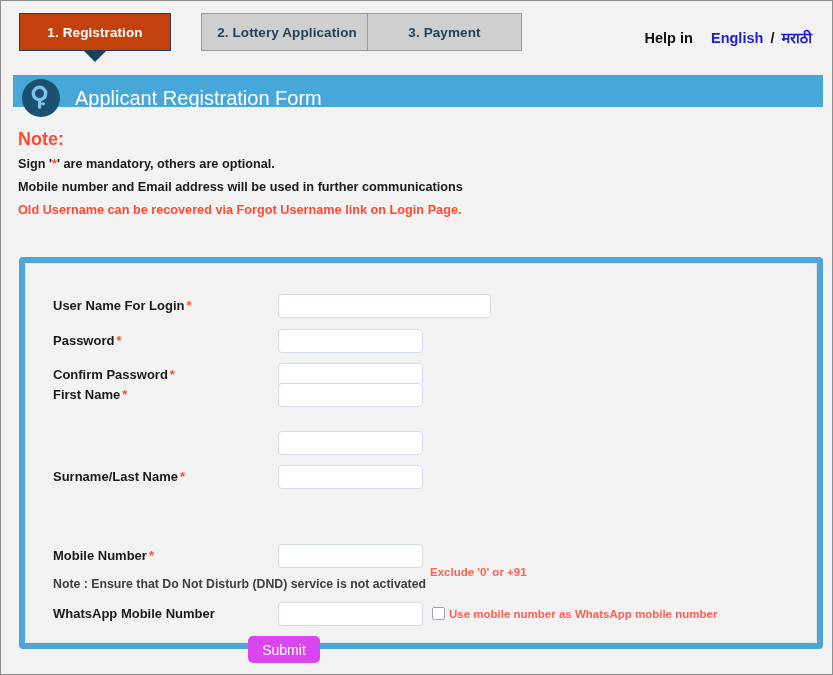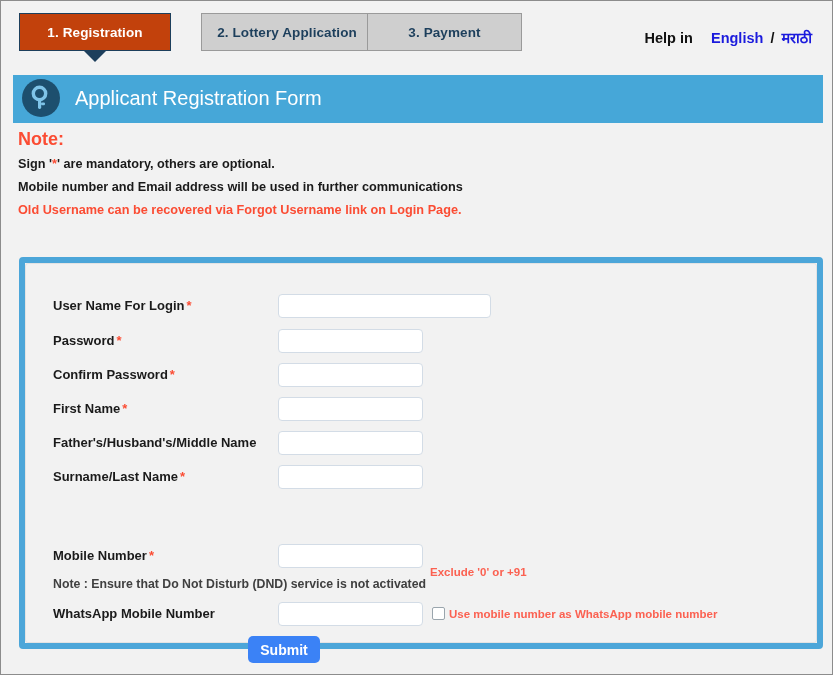--- a/index.html
+++ b/index.html
@@ -86,21 +86,21 @@
     cursor: pointer;
   }
   .help-sep { color: #111111; padding: 0 3px; }
 
   
   .titlebar {
     position: absolute;
     left: 3px;
     top: 68px;
     width: 810px;
-    height: 48px;
+    height: 32px;
     background: #46a7d8;
   }
   .title-icon {
     position: absolute;
     left: 9px;
     top: 4px;
     width: 38px;
     height: 38px;
     border-radius: 50%;
     background: #1d4f6e;
@@ -240,27 +240,27 @@
   .chk-label {
     position: absolute;
     font-size: 11.5px;
     font-weight: bold;
     color: #fb6151;
     white-space: nowrap;
     line-height: 14px;
   }
   .submit-btn {
     position: absolute;
-    background: #3b82f6;
+    background: #d946ef;
     color: #ffffff;
     border: none;
     border-radius: 5px;
     font-family: "Liberation Sans", sans-serif;
     font-size: 14px;
-    font-weight: bold;
+    font-weight: normal;
     cursor: pointer;
     padding: 0;
   }
 </style>
 </head>
 <body>
 
 <div class="screen">
   <div class="inner">
 
@@ -325,31 +325,28 @@
           <input class="finput" style="left: 252px; width: 145px;" type="password" placeholder="">
         </div>
 
         <div class="frow" style="top:97px;">
           <div class="flabel">
             <span>Confirm Password</span><span class="req">*</span>
           </div>
           <input class="finput" style="left: 252px; width: 145px;" type="password" placeholder="">
         </div>
 
-        <div class="frow" style="top:131px;">
+        <div class="frow" style="top:117px;">
           <div class="flabel">
             <span>First Name</span><span class="req">*</span>
           </div>
           <input class="finput" style="left: 252px; width: 145px;" type="text" placeholder="">
         </div>
 
         <div class="frow" style="top:165px;">
-          <div class="flabel">
-            <span>Father's/Husband's/Middle Name</span>
-          </div>
           <input class="finput" style="left: 252px; width: 145px;" type="text" placeholder="">
         </div>
 
         <div class="frow" style="top:199px;">
           <div class="flabel">
             <span>Surname/Last Name</span><span class="req">*</span>
           </div>
           <input class="finput" style="left: 252px; width: 145px;" type="text" placeholder="">
         </div>
 

